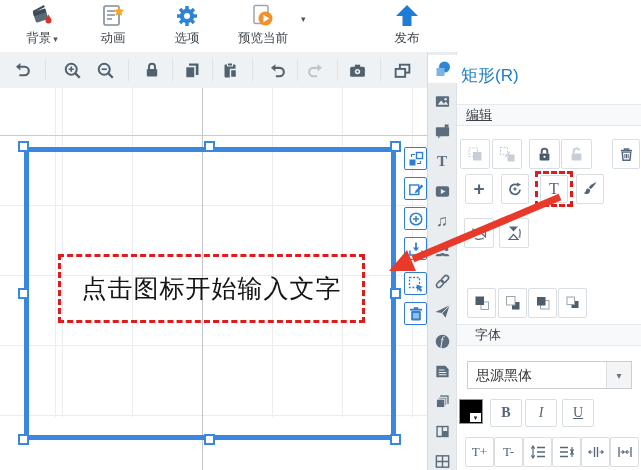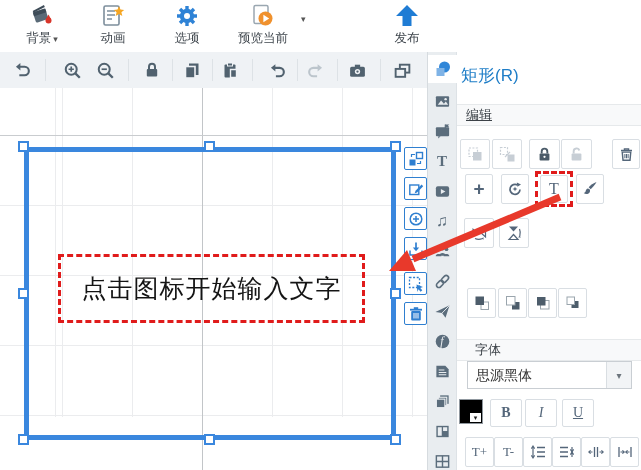--- a/index.html
+++ b/index.html
@@ -457,21 +457,21 @@
         <rect x="2" y="2" width="8.5" height="8.5" fill="currentColor"></rect>
       </svg>
   </div>
   <div class="pbtn" style="left:130px;top:236px;width:29px;color:#4d5d6b;">
     <svg width="16" height="16" viewBox="0 0 16 16">
         <rect x="6.5" y="6" width="7" height="7" fill="currentColor"></rect>
         <rect x="2" y="2" width="7.5" height="7.5" fill="#fff" stroke="#9aa5ad"></rect>
       </svg>
   </div>
 
-  <div class="band" style="top:287px;padding-left:18px;">字体</div>
+  <div class="band" style="top:272px;padding-left:18px;">字体</div>
 
   <div id="fontdd">
     <span class="fam">思源黑体</span>
     <span class="ddcaret">▾</span>
   </div>
 
   <div id="swatch">
     <span class="mini">
         <span>▾</span>
       </span>

